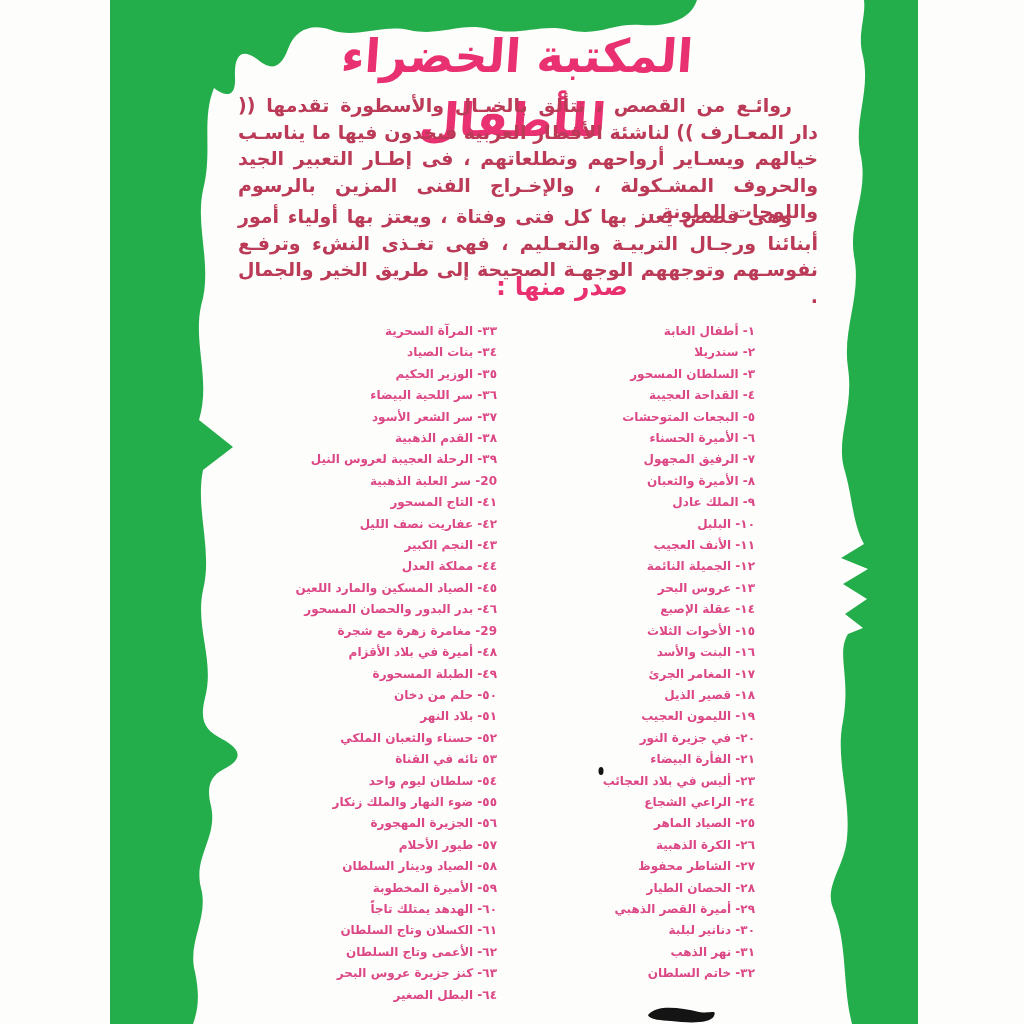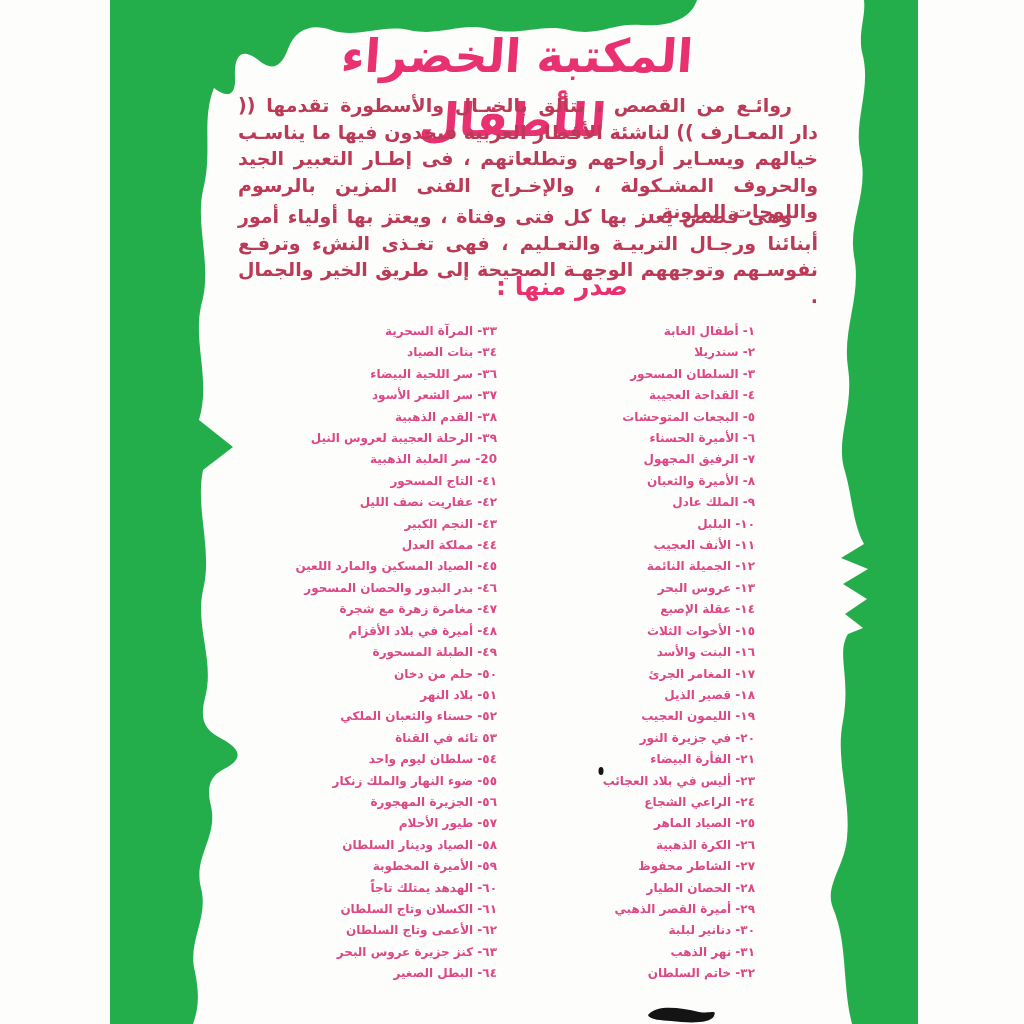--- a/index.html
+++ b/index.html
@@ -133,32 +133,33 @@
         <div class="book-item">٢٨- الحصان الطيار</div>
         <div class="book-item">٢٩- أميرة القصر الذهبي</div>
         <div class="book-item">٣٠- دنانير لبلبة</div>
         <div class="book-item">٣١- نهر الذهب</div>
         <div class="book-item">٣٢- خاتم السلطان</div>
       </div>
 
     <div class="book-col col-left">
         <div class="book-item">٣٣- المرآة السحرية</div>
         <div class="book-item">٣٤- بنات الصياد</div>
+        <div class="book-item">٣٥- الوزير الحكيم</div>
         <div class="book-item">٣٦- سر اللحية البيضاء</div>
         <div class="book-item">٣٧- سر الشعر الأسود</div>
         <div class="book-item">٣٨- القدم الذهبية</div>
         <div class="book-item">٣٩- الرحلة العجيبة لعروس النيل</div>
         <div class="book-item">20- سر العلبة الذهبية</div>
         <div class="book-item">٤١- التاج المسحور</div>
         <div class="book-item">٤٢- عفاريت نصف الليل</div>
         <div class="book-item">٤٣- النجم الكبير</div>
         <div class="book-item">٤٤- مملكة العدل</div>
         <div class="book-item">٤٥- الصياد المسكين والمارد اللعين</div>
         <div class="book-item">٤٦- بدر البدور والحصان المسحور</div>
-        <div class="book-item">٤٧- مغامرة زهرة مع شجرة</div>
+        <div class="book-item">29- مغامرة زهرة مع شجرة</div>
         <div class="book-item">٤٨- أميرة في بلاد الأقزام</div>
         <div class="book-item">٤٩- الطبلة المسحورة</div>
         <div class="book-item">٥٠- حلم من دخان</div>
         <div class="book-item">٥١- بلاد النهر</div>
         <div class="book-item">٥٢- حسناء والثعبان الملكي</div>
         <div class="book-item">٥٣ تائه في القناة</div>
         <div class="book-item">٥٤- سلطان ليوم واحد</div>
         <div class="book-item">٥٥- ضوء النهار والملك زنكار</div>
         <div class="book-item">٥٦- الجزيرة المهجورة</div>
         <div class="book-item">٥٧- طيور الأحلام</div>

